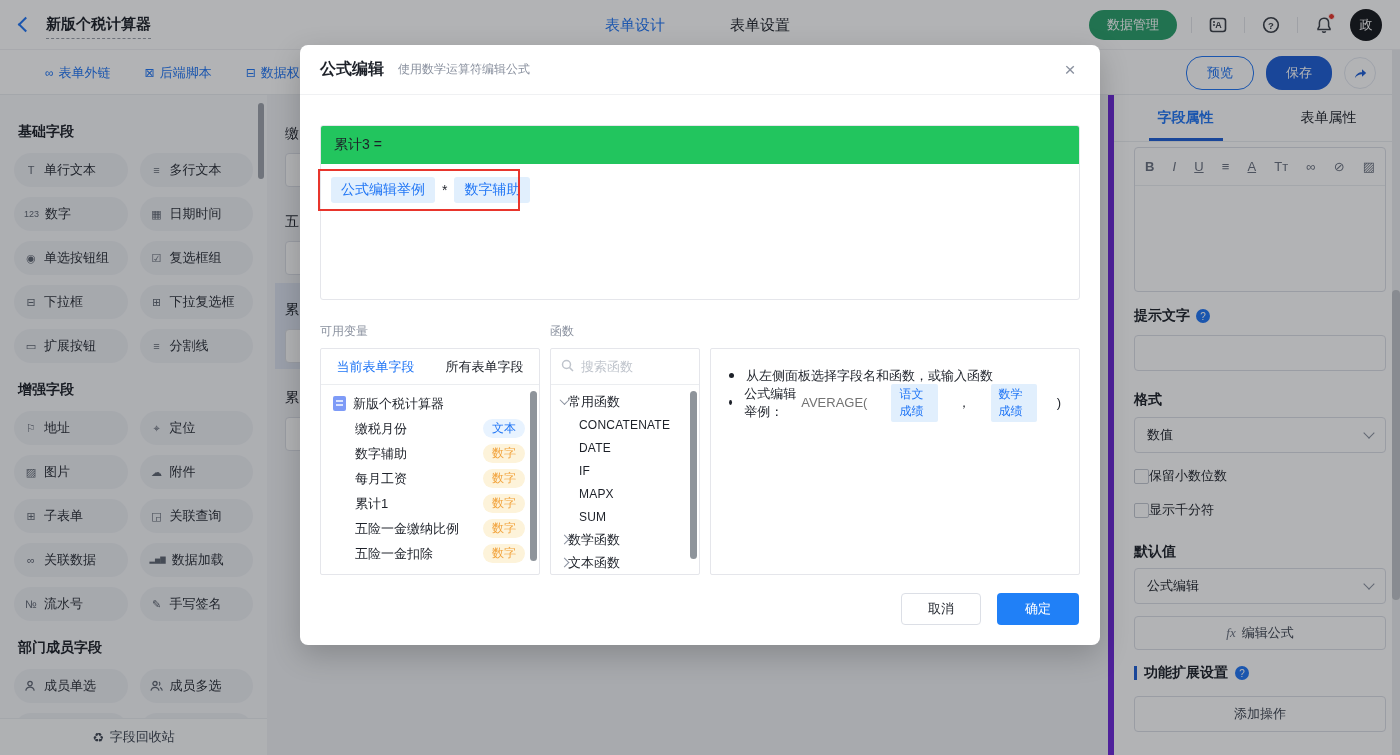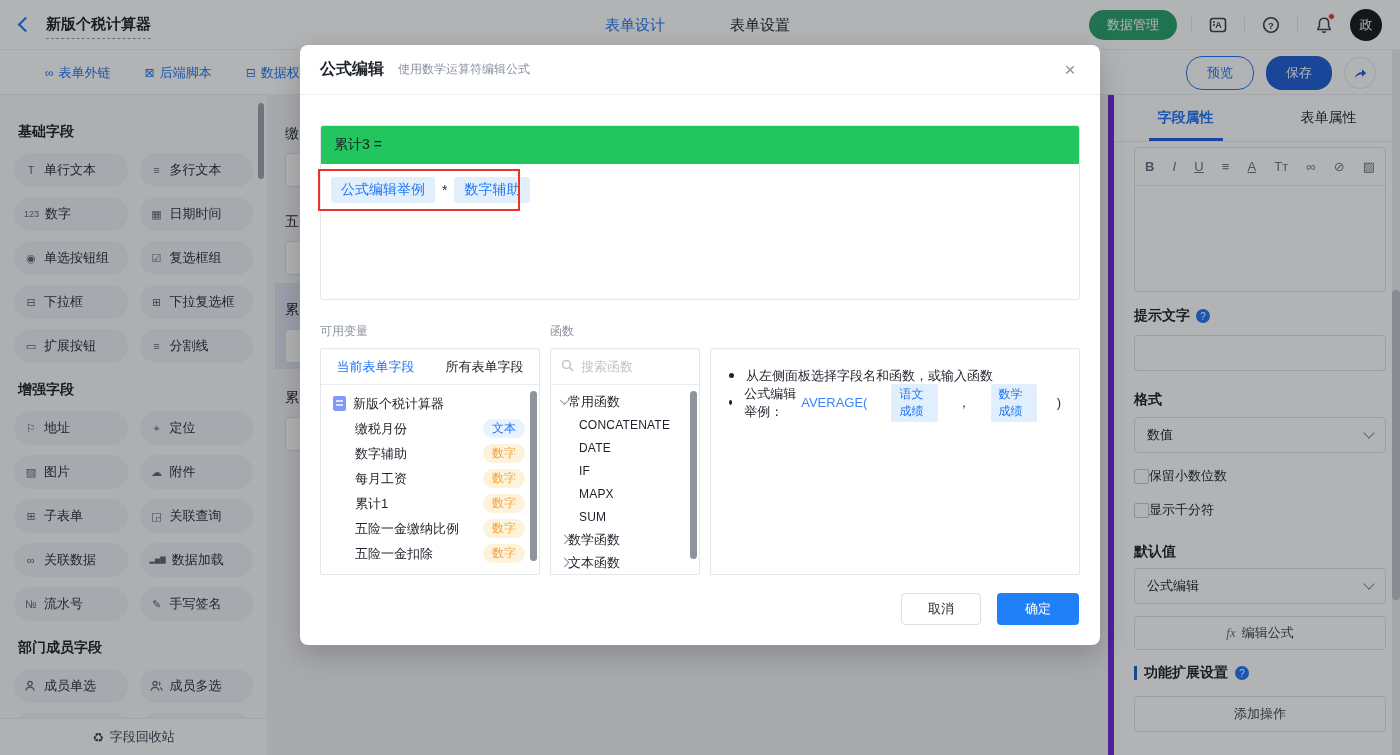--- a/index.html
+++ b/index.html
@@ -99,21 +99,21 @@
   .srch input { border:none; outline:none; font-size:13px; width:100px; color:#1d2129; background:transparent; }
   .srch input::placeholder { color:#bfc4cc; }
   .frow { height:23px; display:flex; align-items:center; padding:0 10px; font-size:13px; }
   .frow.item { padding-left:28px; font-size:12px; letter-spacing:.2px; }
   .caret { width:7px; height:7px; border-right:1.5px solid #8a919f; border-bottom:1.5px solid #8a919f; }
   .caret.down { transform:rotate(45deg) translate(-1px,-1px); }
   .caret.right { transform:rotate(-45deg); }
   .hint-pane { padding:13px 18px; }
   .hint-line { display:flex; align-items:center; font-size:13px; height:27px; }
   .bullet { width:5px; height:5px; border-radius:50%; background:#1d2129; margin-right:12px; }
-  .fn-purple { color:#3b82f6; margin-right:4px; }
+  .fn-purple { color:#737373; margin-right:4px; }
   .hint-line .chip.sm { margin:0 20px; }
   .m-foot { position:absolute; right:21px; top:548px; display:flex; gap:16px; }
   .btn-cancel { width:80px; height:32px; border:1px solid #dcdfe6; border-radius:4px; background:#fff; font-size:13px; color:#1d2129; }
   .btn-ok { width:82px; height:32px; border:none; border-radius:4px; background:#2080f7; font-size:13px; color:#fff; }
 </style>
 </head>
 <body>
 
 <div class="screen">
 

